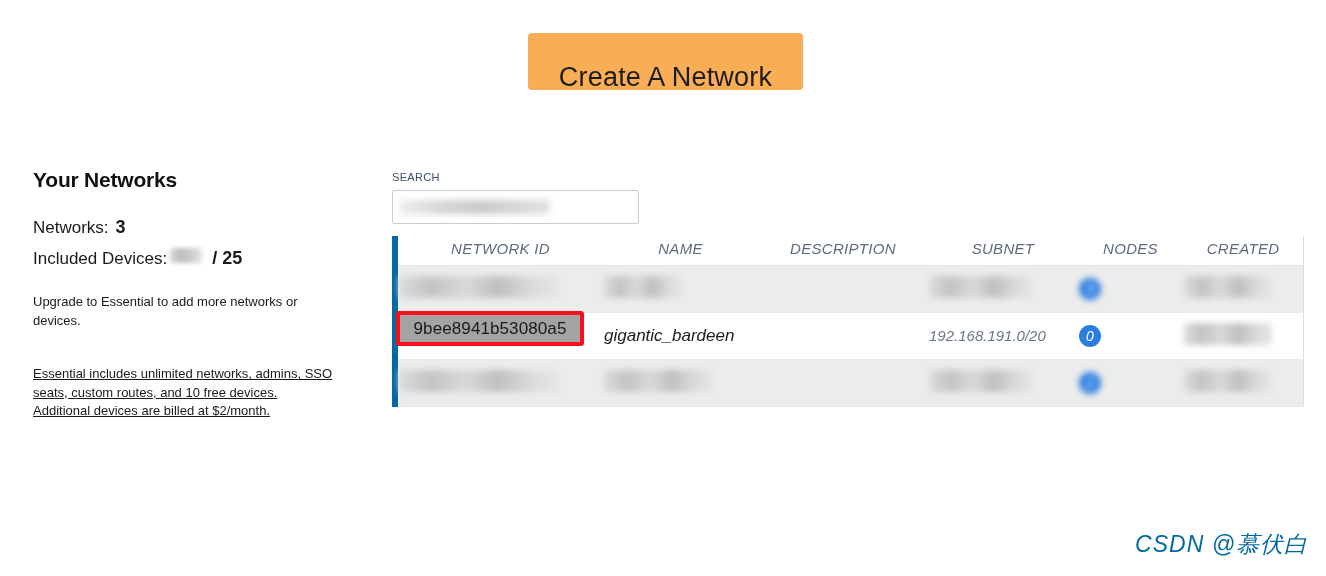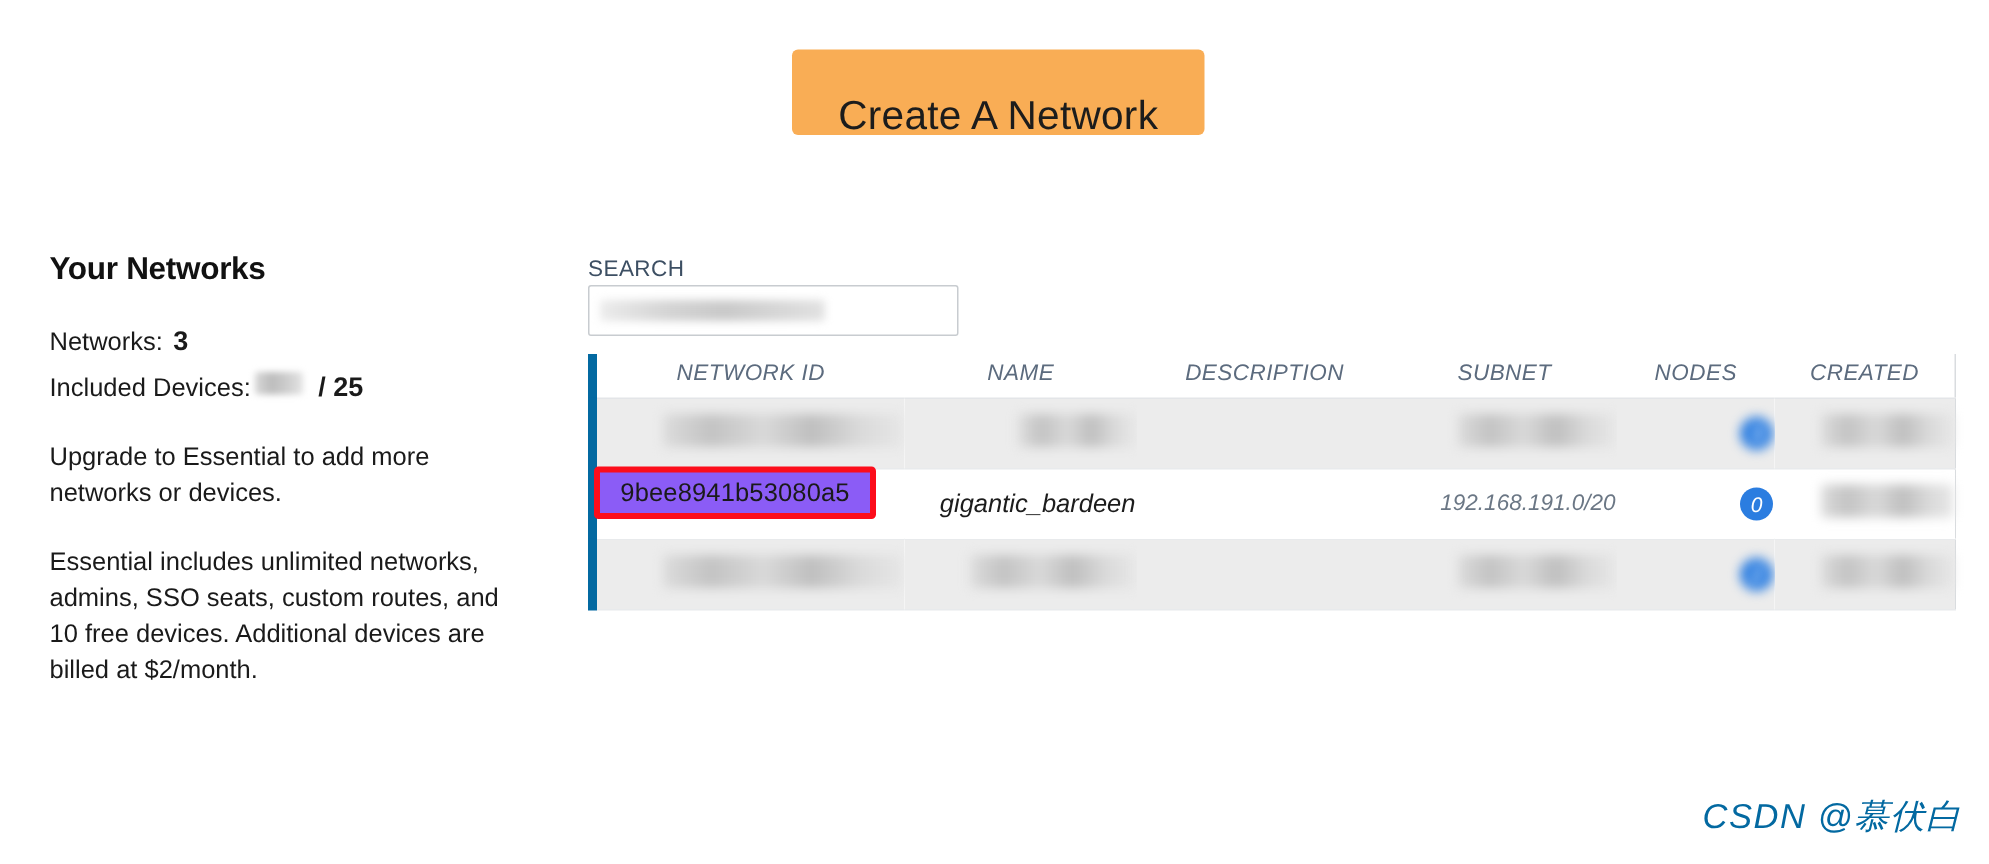--- a/index.html
+++ b/index.html
@@ -73,27 +73,27 @@
     vertical-align: middle;
     margin: 0 3px;
   }
   #devices-redacted {
     width: 32px;
     height: 15px;
     position: relative;
     top: -1px;
   }
   .para {
-    font-size: 17px;
+    font-size: 13px;
     line-height: 1.42;
     color: #1a1a1a;
     margin: 0;
   }
   #para-upgrade { margin-top: 22px; }
-  #para-essential { margin-top: 21px; }
+  #para-essential { margin-top: 35px; text-decoration: underline; }
   #upgrade-btn {
     position: absolute;
     left: 40px;
     top: 330px;
     width: 240px;
     height: 46px;
     background: #19a974;
     border: none;
     border-radius: 4px;
     color: #ffffff;
@@ -103,21 +103,21 @@
     padding: 0;
     line-height: 46px;
     text-align: center;
   }
 
   
   #search-label {
     position: absolute;
     left: 392px;
     top: 171px;
-    font-size: 15px;
+    font-size: 11px;
     color: #3d4f63;
     letter-spacing: 0.3px;
   }
   #search-input {
     position: absolute;
     left: 392px;
     top: 190px;
     width: 247px;
     height: 34px;
     border: 1px solid #c8ccd0;
@@ -159,21 +159,21 @@
     color: #5c6b7e;
     letter-spacing: 0.3px;
     padding: 4px 0 8px 0;
     text-align: center;
     background: #ffffff;
     border-bottom: 1px solid #e3e5e8;
   }
   #networks-table td {
     font-size: 16px;
     height: 44px;
-    text-align: right;
+    text-align: left;
     vertical-align: middle;
     color: #2b2b2b;
     border-bottom: 1px solid #e8eaec;
     position: relative;
   }
   tr.row-shaded td { background: #ececec; }
   tr.row-plain td { background: #ffffff; }
 
   .col-id   { width: 205px; }
   .col-name { width: 155px; }
@@ -215,21 +215,21 @@
   
   #network-id-highlight {
     position: absolute;
     left: 396px;
     top: 311px;
     width: 188px;
     height: 35px;
     border: 4px solid #fc0d1b;
     border-radius: 3px;
     box-sizing: border-box;
-    background: #8b5cf6;
+    background: #a3a3a3;
     display: flex;
     align-items: center;
     justify-content: center;
     z-index: 5;
   }
   #network-id-highlight span {
     font-size: 17px;
     color: #1a1a1a;
     letter-spacing: 0.1px;
   }

